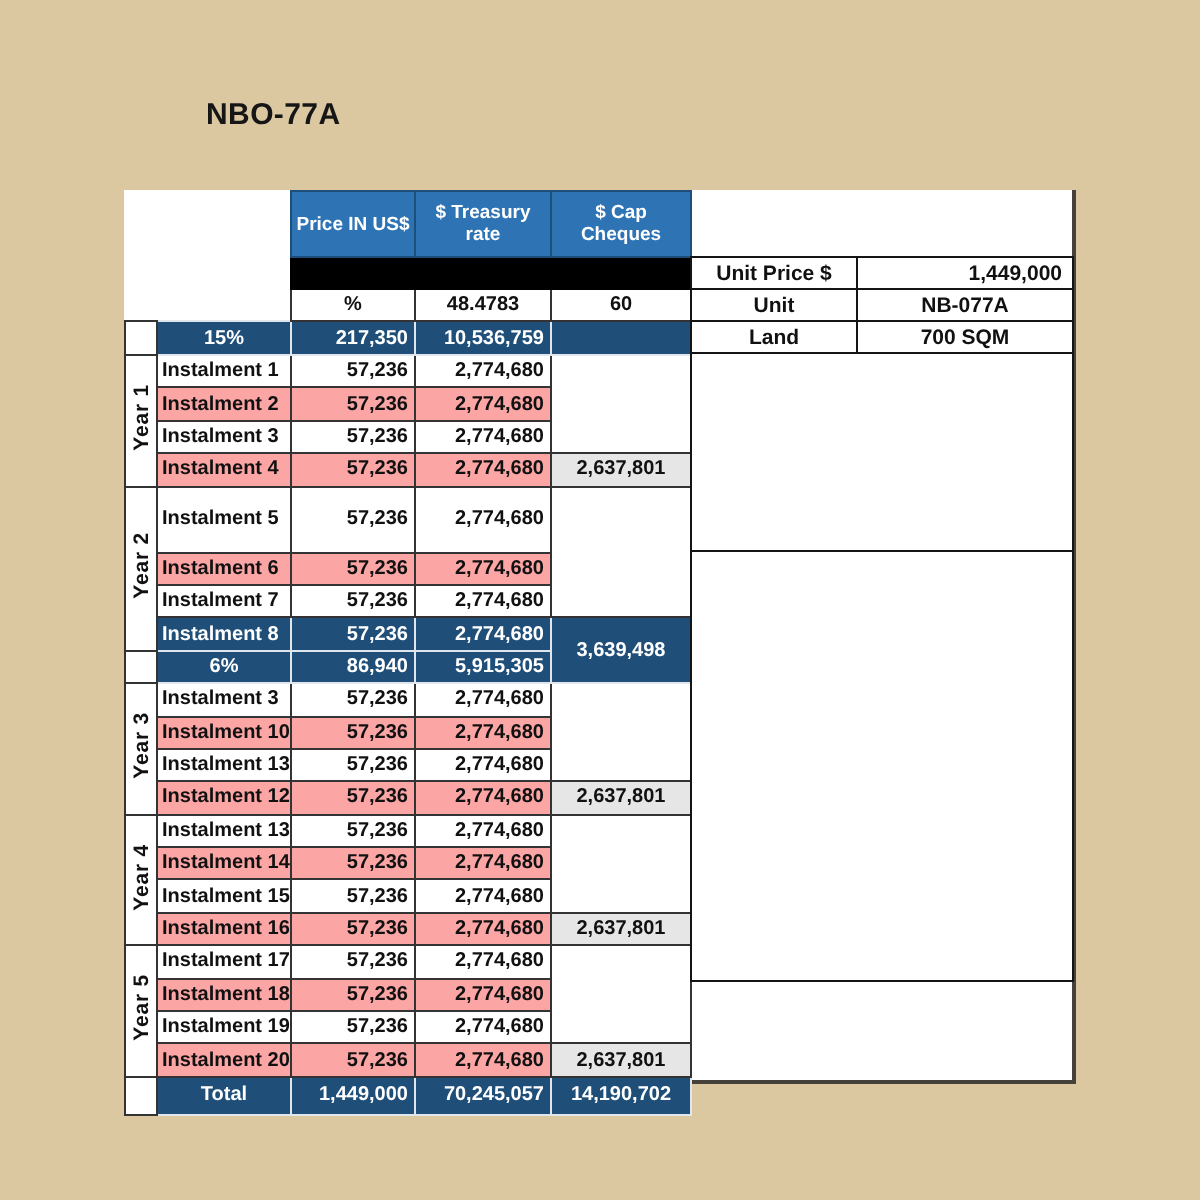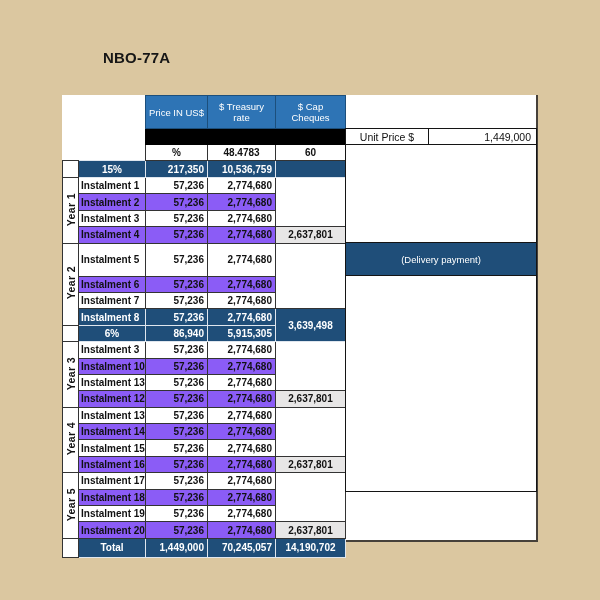--- a/index.html
+++ b/index.html
@@ -20,43 +20,43 @@
   }
   table{border-collapse:collapse;position:absolute;table-layout:fixed;}
   td{
     padding:0 3px;font-size:10px;color:#111;border:1px solid #333;
     overflow:hidden;white-space:nowrap;box-sizing:border-box;vertical-align:middle;
   }
   #planTable{left:0;top:0;width:283px;}
   #infoTable{left:283px;top:33px;width:191px;}
   td.nb{border:none;background:#fff;}
   td.hdr{
-    background:#2e74b5;color:#fff;font-weight:400;text-align:center;
+    background:#2e74b5;color:#fff;font-weight:700;text-align:center;
     font-size:9.5px;line-height:11px;border-color:#1c4f7c;
     white-space:normal;padding:0 2px;
   }
   td.blackband{background:#000;border-color:#000;}
   td.num{text-align:right;font-weight:700;}
   td.lbl{text-align:left;font-weight:700;padding-left:2px;}
   td.ctr{text-align:center;font-weight:700;}
-  tr.stripe td.lbl,tr.stripe td.num{background:#8b5cf6;margin-left:29px;}
+  tr.stripe td.lbl,tr.stripe td.num{background:#fca5a5;margin-left:29px;}
   tr.dark td{background:#1f4e79;color:#fff;font-weight:700;border-color:#dfe6ee;}
   tr.dark td.spacer{background:#fff;color:#111;border-color:#333;}
   td.year{background:#fff;text-align:center;vertical-align:middle;padding:0;}
   .vtext{
     display:inline-block;writing-mode:vertical-rl;transform:rotate(180deg);
     font-weight:700;font-size:10.5px;letter-spacing:.4px;color:#111;
   }
   td.capempty{background:#fff;}
   td.capval{text-align:center;font-weight:700;background:#e7e6e6;}
   td.capdark{
     background:#1f4e79;color:#fff;text-align:center;font-weight:700;
     border-color:#dfe6ee;
   }
-  #infoTable td{border:1px solid #141414;font-weight:400;font-size:10.5px;text-align:center;}
+  #infoTable td{border:1px solid #141414;font-weight:700;font-size:10.5px;text-align:center;}
   #infoTable td.valr{text-align:right;padding-right:5px;}
   #infoTable td.box{background:#fff;border:1px solid #141414;}
   #infoTable td.deliv{
     background:#1f4e79;color:#fff;text-align:center;font-size:9.5px;border-color:#141414;
   }
 </style>
 </head>
 <body>
 
 <div class="title"><br><span>NBO-77A</span></div>
@@ -235,25 +235,30 @@
   <table id="infoTable">
     <colgroup>
         <col style="width:83px">
         <col style="width:108px">
       </colgroup>
     <tbody>
         <tr style="height:16px">
       <td>Unit Price $</td>
       <td class="valr">1,449,000</td>
     </tr>
+    <tr style="height:16px">
+      <td>Unit</td>
+      <td>NB-077A</td>
+    </tr>
+    <tr style="height:16.4px">
+      <td>Land</td>
+      <td>700 SQM</td>
+    </tr>
     <tr style="height:98.4px">
       <td class="box" colspan="2"></td>
     </tr>
-    <tr style="height:32.8px">
-      <td class="deliv" colspan="2">(Delivery payment)</td>
-    </tr>
     <tr style="height:215.4px">
       <td class="box" colspan="2"></td>
     </tr>
   </tbody>
     </table>
 
 </div>
 
 </body></html>

